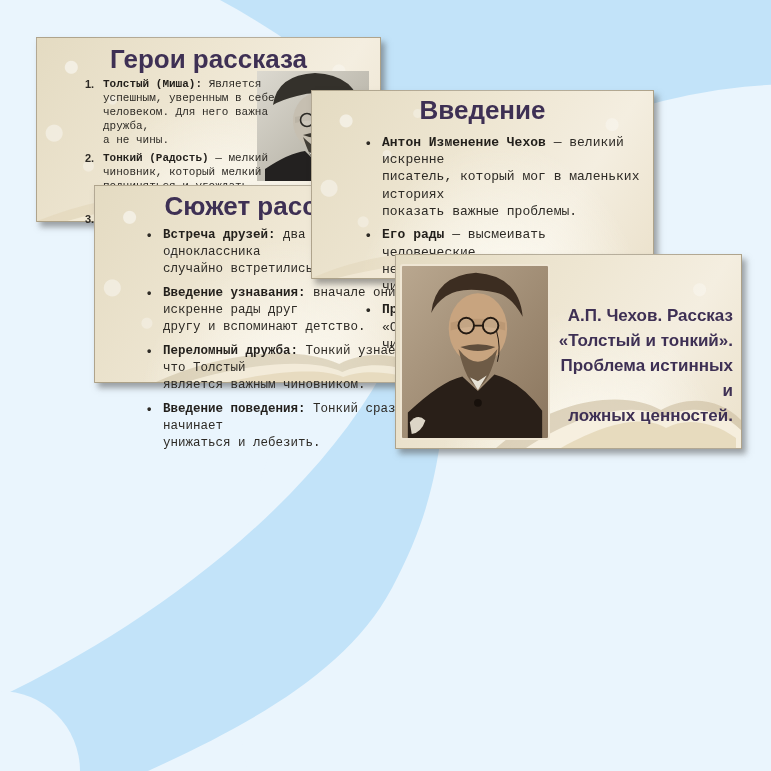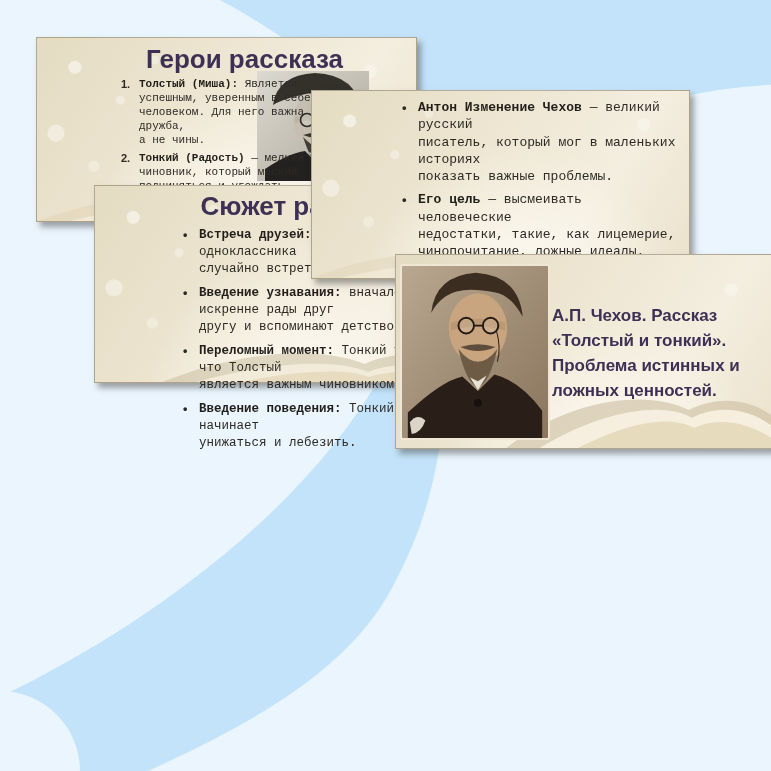--- a/index.html
+++ b/index.html
@@ -11,21 +11,21 @@
   .slide{position:absolute;border:1px solid rgba(125,113,88,.55);
          box-shadow:4px 5px 6px rgba(75,75,75,.5);
          background:
            radial-gradient(circle at 10% 16%, rgba(255,255,255,.5) 0 6px, rgba(255,255,255,0) 7px),
            radial-gradient(circle at 22% 34%, rgba(255,255,255,.35) 0 4px, rgba(255,255,255,0) 5px),
            radial-gradient(circle at 5% 52%, rgba(255,255,255,.4) 0 8px, rgba(255,255,255,0) 9px),
            radial-gradient(circle at 15% 70%, rgba(255,255,255,.3) 0 5px, rgba(255,255,255,0) 6px),
            radial-gradient(circle at 31% 12%, rgba(255,255,255,.3) 0 4px, rgba(255,255,255,0) 5px),
            radial-gradient(circle at 88% 18%, rgba(255,255,255,.28) 0 6px, rgba(255,255,255,0) 7px),
            radial-gradient(ellipse at 55% 125%, #fdfbf3 8%, rgba(253,251,243,0) 55%),
-           linear-gradient(122deg,#e4dbc2 0%,#eee6d2 42%,#f4eee0 72%,#ebe1cb 100%); padding-left: 36px;}
+           linear-gradient(122deg,#e4dbc2 0%,#eee6d2 42%,#f4eee0 72%,#ebe1cb 100%);}
   .slide h2{margin:0;text-align:center;color:#3e3054;font-weight:bold;font-size:26px;line-height:1.15;}
   .s1{left:36px;top:37px;width:343px;height:183px;z-index:1;}
   .s3{left:94px;top:185px;width:346px;height:196px;z-index:2;}
   .s2{left:311px;top:90px;width:341px;height:187px;z-index:3;}
   .s4{left:395px;top:254px;width:345px;height:193px;z-index:4;}
   .s1 h2{margin-top:7px;}
   .s2 h2{margin-top:5px;}
   .s3 h2{margin-top:6px;}
 
   .items{position:relative;z-index:2;}
@@ -40,21 +40,21 @@
   .s2 .items{margin:8px 10px 0 14px;}
   .s2 .item{grid-template-columns:16px 1fr;font-size:13px;line-height:1.33;margin-bottom:6px;}
   .s3 .items{margin:5px 6px 0 12px;}
   .s3 .item{grid-template-columns:16px 1fr;font-size:12.5px;line-height:1.36;margin-bottom:7px;}
 
   .photo1{position:absolute;left:220px;top:33px;width:112px;height:110px;z-index:1;}
   .photo4{position:absolute;left:4px;top:9px;width:150px;height:176px;
           border:2px solid #efe6d4;border-radius:3px;overflow:hidden;box-sizing:border-box;}
   .photo1 svg,.photo4 svg{display:block;width:100%;height:100%;}
 
-  .cover-title{position:absolute;left:156px;right:8px;top:48px;text-align:left;
+  .cover-title{position:absolute;left:156px;right:8px;top:48px;text-align:right;
                color:#3e3054;font-weight:bold;font-size:17px;line-height:25px;white-space:pre-line;z-index:3;}
 
   .book{position:absolute;left:0;right:0;bottom:0;height:40px;z-index:0;}
   .book svg{display:block;width:100%;height:100%;}
   .s4 .book{height:58px;}
 </style>
 </head>
 <body>
 
 <div class="canvas">
@@ -134,48 +134,49 @@
         <span class="body"><b>Встреча друзей:</b><span class="rest"> два бывших одноклассника
 случайно встретились на вокзале.</span></span>
       </li>
       <li class="item">
         <span class="mark">•</span>
         <span class="body"><b>Введение узнавания:</b><span class="rest"> вначале они искренне рады друг
 другу и вспоминают детство.</span></span>
       </li>
       <li class="item">
         <span class="mark">•</span>
-        <span class="body"><b>Переломный момент:</b><span class="rest"> Тонкий узнаёт, что Толстый
+        <span class="body"><b>Переломный дружба:</b><span class="rest"> Тонкий узнаёт, что Толстый
 является важным чиновником.</span></span>
       </li>
       <li class="item">
         <span class="mark">•</span>
         <span class="body"><b>Введение поведения:</b><span class="rest"> Тонкий сразу начинает
 унижаться и лебезить.</span></span>
       </li>
     </ul>
   </section>
 
   <section class="slide s2">
     <div class="book">
       <svg viewBox="0 0 340 40" preserveAspectRatio="none">
         <path d="M0 40 C60 14, 120 8, 160 26 C200 8, 270 14, 340 40 Z" fill="#decfae" opacity=".35"></path>
         <path d="M25 40 C90 24, 140 20, 162 32 C190 20, 255 24, 315 40 Z" fill="#f6efdd" opacity=".6"></path>
       </svg>
     </div>
+    <h2>Введение</h2>
     <ul class="items">
       <li class="item">
         <span class="mark">•</span>
-        <span class="body"><b>Антон Изменение Чехов</b><span class="rest"> — великий русский
+        <span class="body"><b>Антон Изменение Чехов</b><span class="rest"> — великий искренне
 писатель, который мог в маленьких историях
 показать важные проблемы.</span></span>
       </li>
       <li class="item">
         <span class="mark">•</span>
-        <span class="body"><b>Его цель</b><span class="rest"> — высмеивать человеческие
+        <span class="body"><b>Его рады</b><span class="rest"> — высмеивать человеческие
 недостатки, такие, как лицемерие,
 чинопочитание, ложные идеалы.</span></span>
       </li>
       <li class="item">
         <span class="mark">•</span>
         <span class="body"><b>Примеры рассказов:</b><span class="rest"> «Хамелеон», «Смерть
 чиновника».</span></span>
       </li>
     </ul>
   </section>

